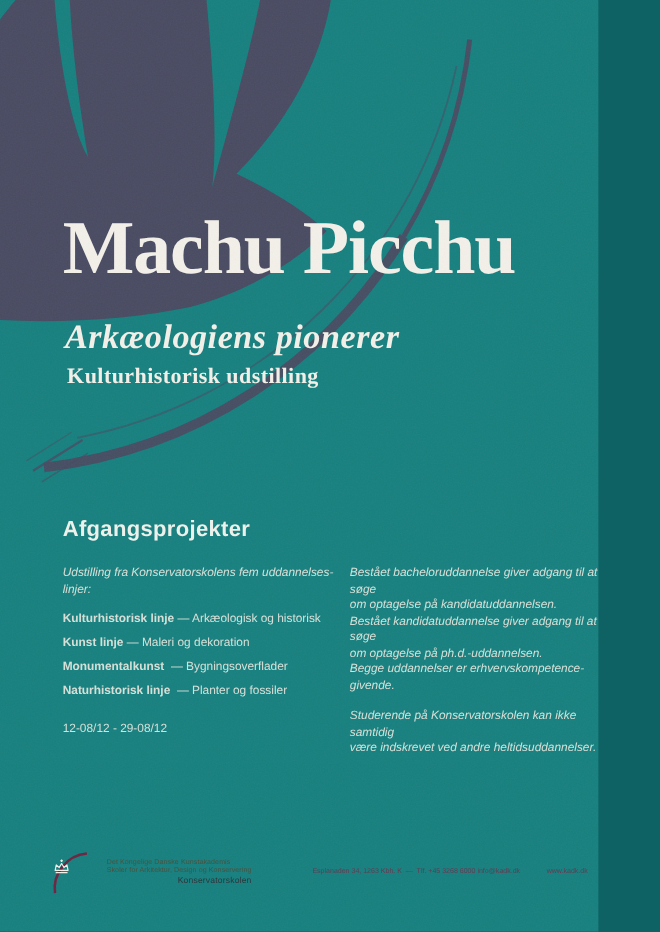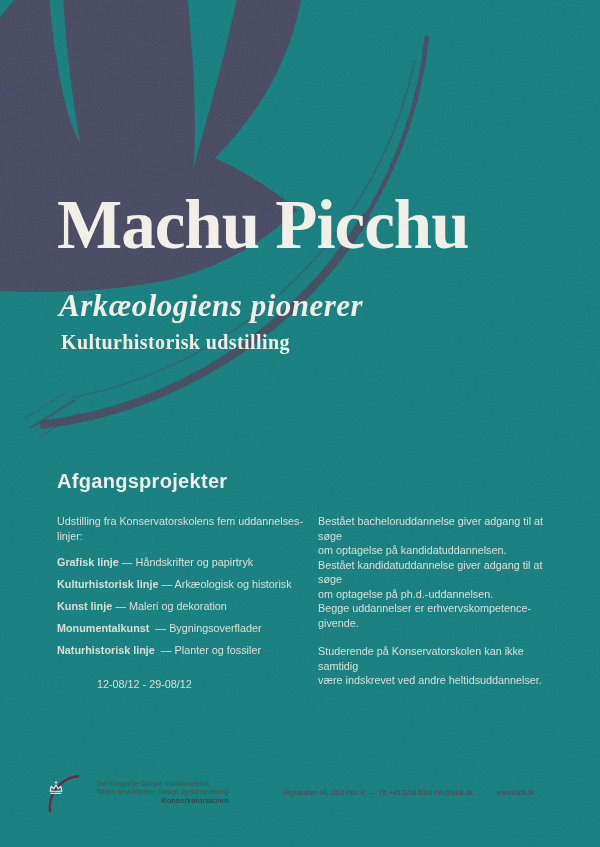--- a/index.html
+++ b/index.html
@@ -1,17 +1,17 @@
 <!DOCTYPE html>
 <html style="--background: #17807f; --brush: #494b62; --title: #f3f0e9; --heading: #eef2ec; --body: #d7e0d8; --footer_olive: #47503f; --footer_dark: #2b343a; --footer_maroon: #6e2442; --footer_maroon_text: #5f3b51;"><head>
 <meta charset="utf-8">
 <style>
   html,body{margin:0;padding:0;background:#0e6263;}
   .poster{
-    position:relative;width:600px;height:847px;overflow:hidden;
+    position:relative;width:544px;height:847px;overflow:hidden;
     background:var(--background,#17807f);
     font-family:"Liberation Sans","DejaVu Sans",sans-serif;
   }
   .bg-art{position:absolute;left:0;top:0;z-index:0;}
   .noise{position:absolute;left:0;top:0;z-index:5;pointer-events:none;opacity:.05;}
 
   .title-block{position:absolute;left:57px;top:191px;z-index:2;}
   .poster-title{
     margin:0;font-family:"Liberation Serif","DejaVu Serif",serif;
     font-size:69px;line-height:1;font-weight:700;letter-spacing:-1px;
@@ -31,25 +31,25 @@
   }
   .section-heading{
     position:absolute;left:57px;top:470px;z-index:2;
     font-size:20px;font-weight:700;letter-spacing:.3px;
     color:var(--heading,#eef2ec);
   }
   .col{position:absolute;top:514px;z-index:2;font-size:10.8px;line-height:14.5px;
     color:var(--body,#d7e0d8);}
   .col-left{left:57px;width:254px;}
   .col-right{left:318px;width:234px;}
-  .pre{white-space:pre-line;}
+  .pre{white-space:pre-line;font-style:italic;}
   .program-row{white-space:pre;margin-top:7.6px;line-height:14.5px;}
   .program-row .pname{font-weight:700;}
   .intro{margin-bottom:12px;}
-  .date-block{margin-top:19px;white-space:pre;margin-left:40px;}
+  .date-block{margin-top:19px;white-space:pre;}
   .para{margin:0 0 21px 0;}
   .para:last-child{margin-bottom:0;}
   .para.tight{margin-bottom:14px;}
 
   .footer{position:absolute;left:0;top:0;width:600px;height:847px;z-index:3;pointer-events:none;}
   .crown{position:absolute;left:47px;top:780px;}
   .org-block{position:absolute;left:97px;top:780px;line-height:7.6px;}
   .org-line{font-size:6.4px;color:var(--footer_olive,#47503f);letter-spacing:.1px;}
   .org-name{font-size:7.8px;color:var(--footer_dark,#2b343a);margin-top:2px;letter-spacing:.15px;text-align:right;}
   .addr{position:absolute;left:284px;top:789px;font-size:6.4px;color:var(--footer_maroon_text,#5f3b51);white-space:pre;}
@@ -95,21 +95,20 @@
   </div>
   <div class="poster-subtitle">Arkæologiens pionerer</div>
   <div class="poster-tagline">Kulturhistorisk udstilling</div>
 
   <div class="section-heading">Afgangsprojekter</div>
 
   <div class="col col-left">
     <div class="intro pre">Udstilling fra Konservatorskolens fem uddannelses-
 linjer:</div>
 
-    <div class="program-row"><span class="pname">Grafisk linje</span><span> — Håndskrifter og papirtryk</span></div>
     <div class="program-row"><span class="pname">Kulturhistorisk linje</span><span> — Arkæologisk og historisk</span></div>
     <div class="program-row"><span class="pname">Kunst linje</span><span> — Maleri og dekoration</span></div>
     <div class="program-row"><span class="pname">Monumentalkunst</span><span>  — Bygningsoverflader</span></div>
     <div class="program-row"><span class="pname">Naturhistorisk linje</span><span>  — Planter og fossiler</span></div>
 
     <div class="date-block">12-08/12 - 29-08/12</div>
   </div>
 
   <div class="col col-right">
     <p class="para tight pre">Bestået bacheloruddannelse giver adgang til at søge

